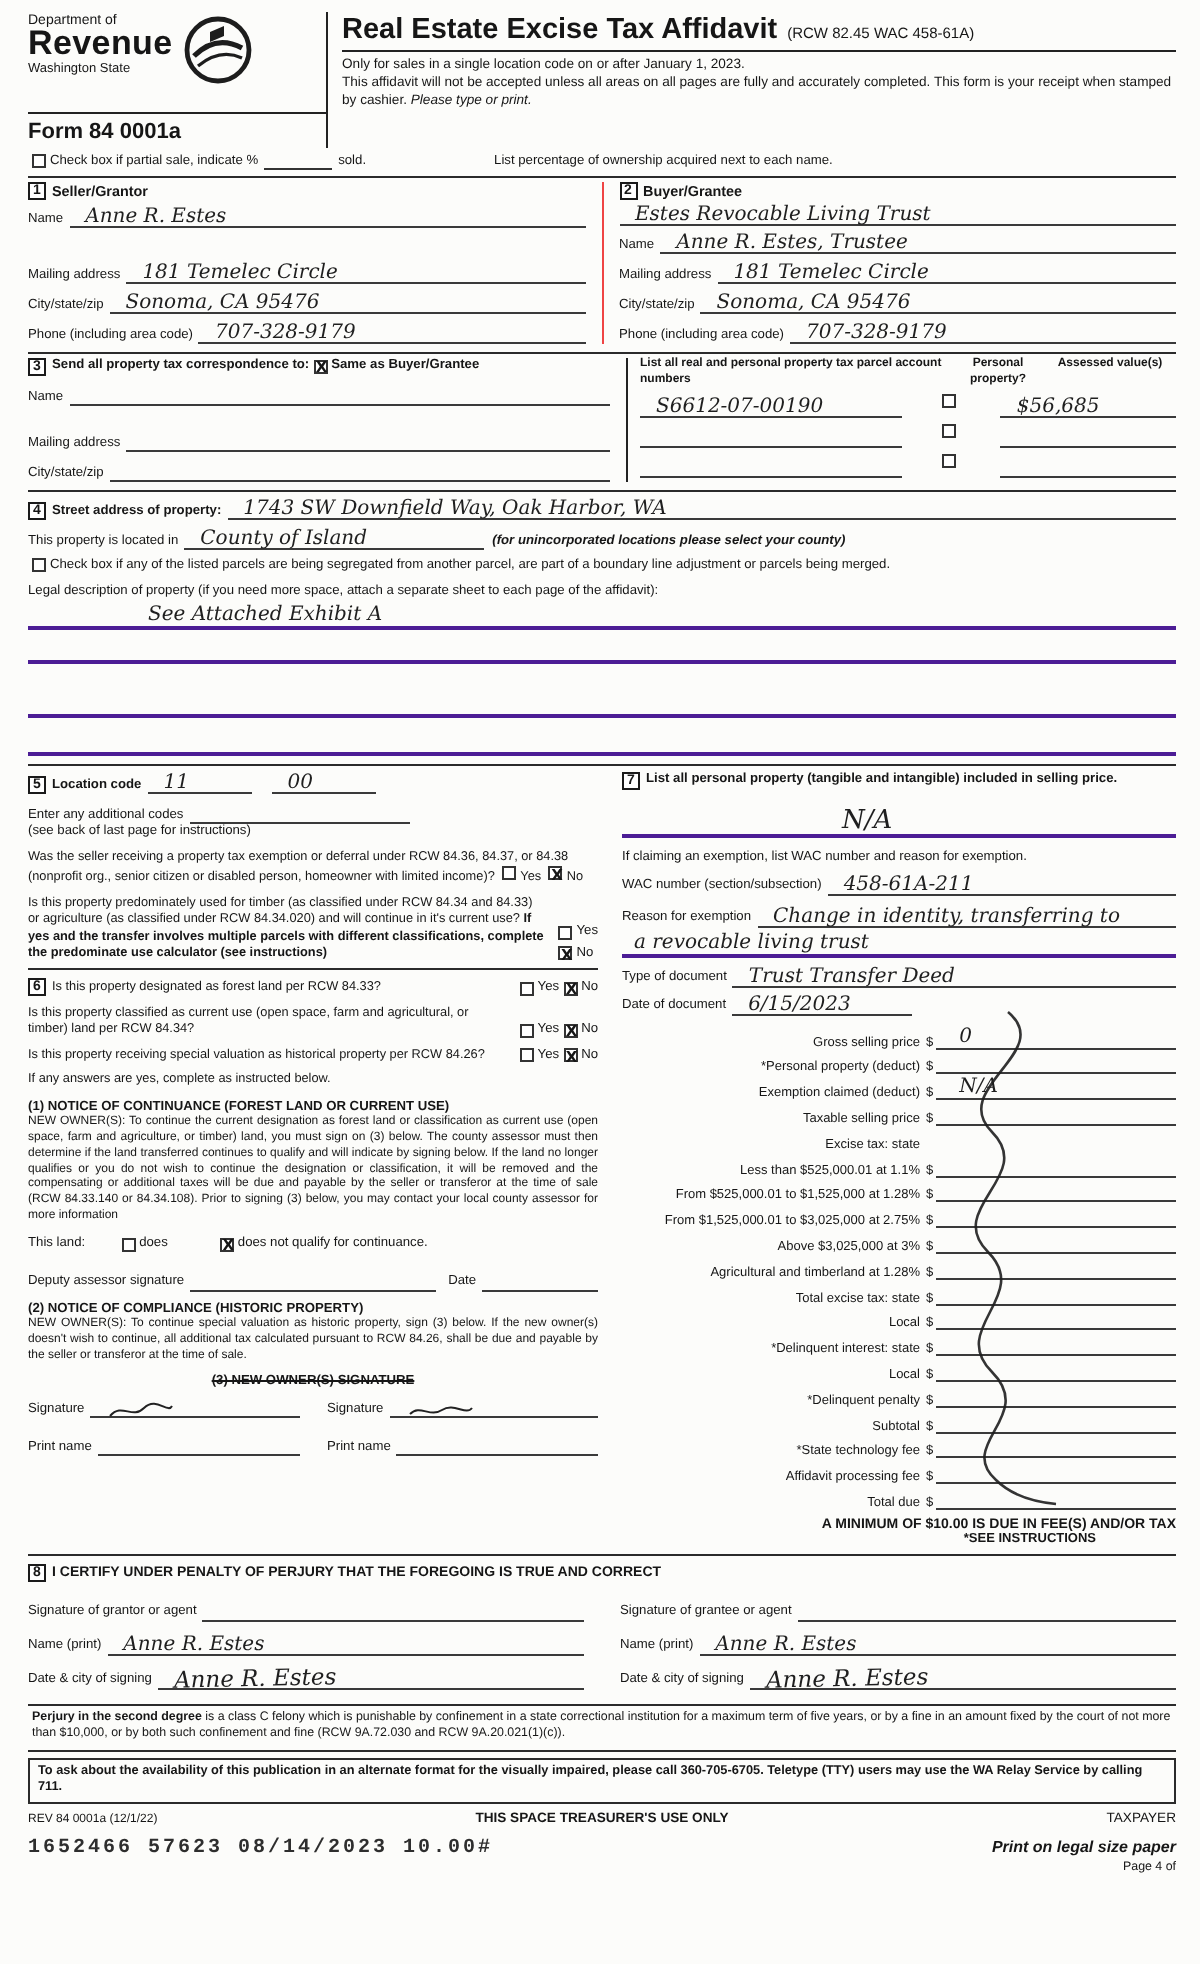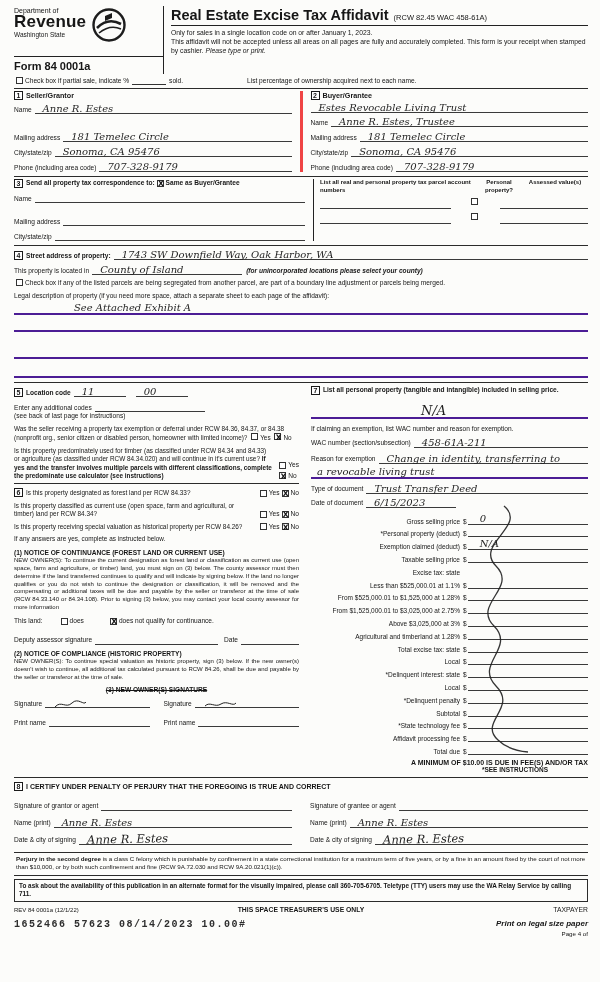--- a/index.html
+++ b/index.html
@@ -41,21 +41,21 @@
   .title { font-size:14.5px; font-weight:bold; white-space:nowrap; }
   .rcw { font-size:7.5px; }
   .instr { font-size:6.8px; line-height:1.35; padding-top:2px; }
   .partial-row { display:flex; align-items:flex-end; padding:3px 0 3px; }
   .pline { width:34px; border-bottom:1px solid #333; height:8px; margin:0 3px; }
   .partial-right { margin-left:64px; }
 
   
   .sec12 { display:flex; padding:2px 0 4px; }
   .s12 { flex:1; }
-  .s12L { border-right:3px solid #ef4444; padding-right:8px; }
+  .s12L { border-right:1px solid #ef4444; padding-right:8px; }
   .s12R { padding-left:8px; }
   .sec-head { display:flex; align-items:center; margin-bottom:2px; }
   .sec-name { font-size:7.2px; font-weight:bold; }
   .mt2{margin-top:2px;} .mt3{margin-top:3px;} .mt4{margin-top:4px;} .mt5{margin-top:5px;}
   .mt6{margin-top:6px;} .mt8{margin-top:8px;}
 
   
   .sec3 { display:flex; padding:2px 0 4px; }
   .sec3L { width:300px; border-right:1px solid #222; padding-right:8px; }
   .sec3R { flex:1; padding-left:6px; }
@@ -263,20 +263,29 @@
         <span class="uline"></span>
       </div>
     </div>
     <div class="sec3R">
       <div class="pt-head">
         <span class="ptc1">List all real and personal property tax parcel account numbers</span>
         <span class="ptc2">Personal property?</span>
         <span class="ptc3">Assessed value(s)</span>
       </div>
       <div class="pt-row">
+        <span class="ptc1 uline" style="margin-left:0">
+            <span class="hand">S6612-07-00190</span>
+          </span>
+        <span class="ptc2"><span class="cb"></span></span>
+        <span class="ptc3 uline">
+            <span class="hand">$56,685</span>
+          </span>
+      </div>
+      <div class="pt-row">
         <span class="ptc1 uline" style="margin-left:0"></span>
         <span class="ptc2"><span class="cb"></span></span>
         <span class="ptc3 uline"></span>
       </div>
       <div class="pt-row">
         <span class="ptc1 uline" style="margin-left:0"></span>
         <span class="ptc2"><span class="cb"></span></span>
         <span class="ptc3 uline"></span>
       </div>
     </div>

